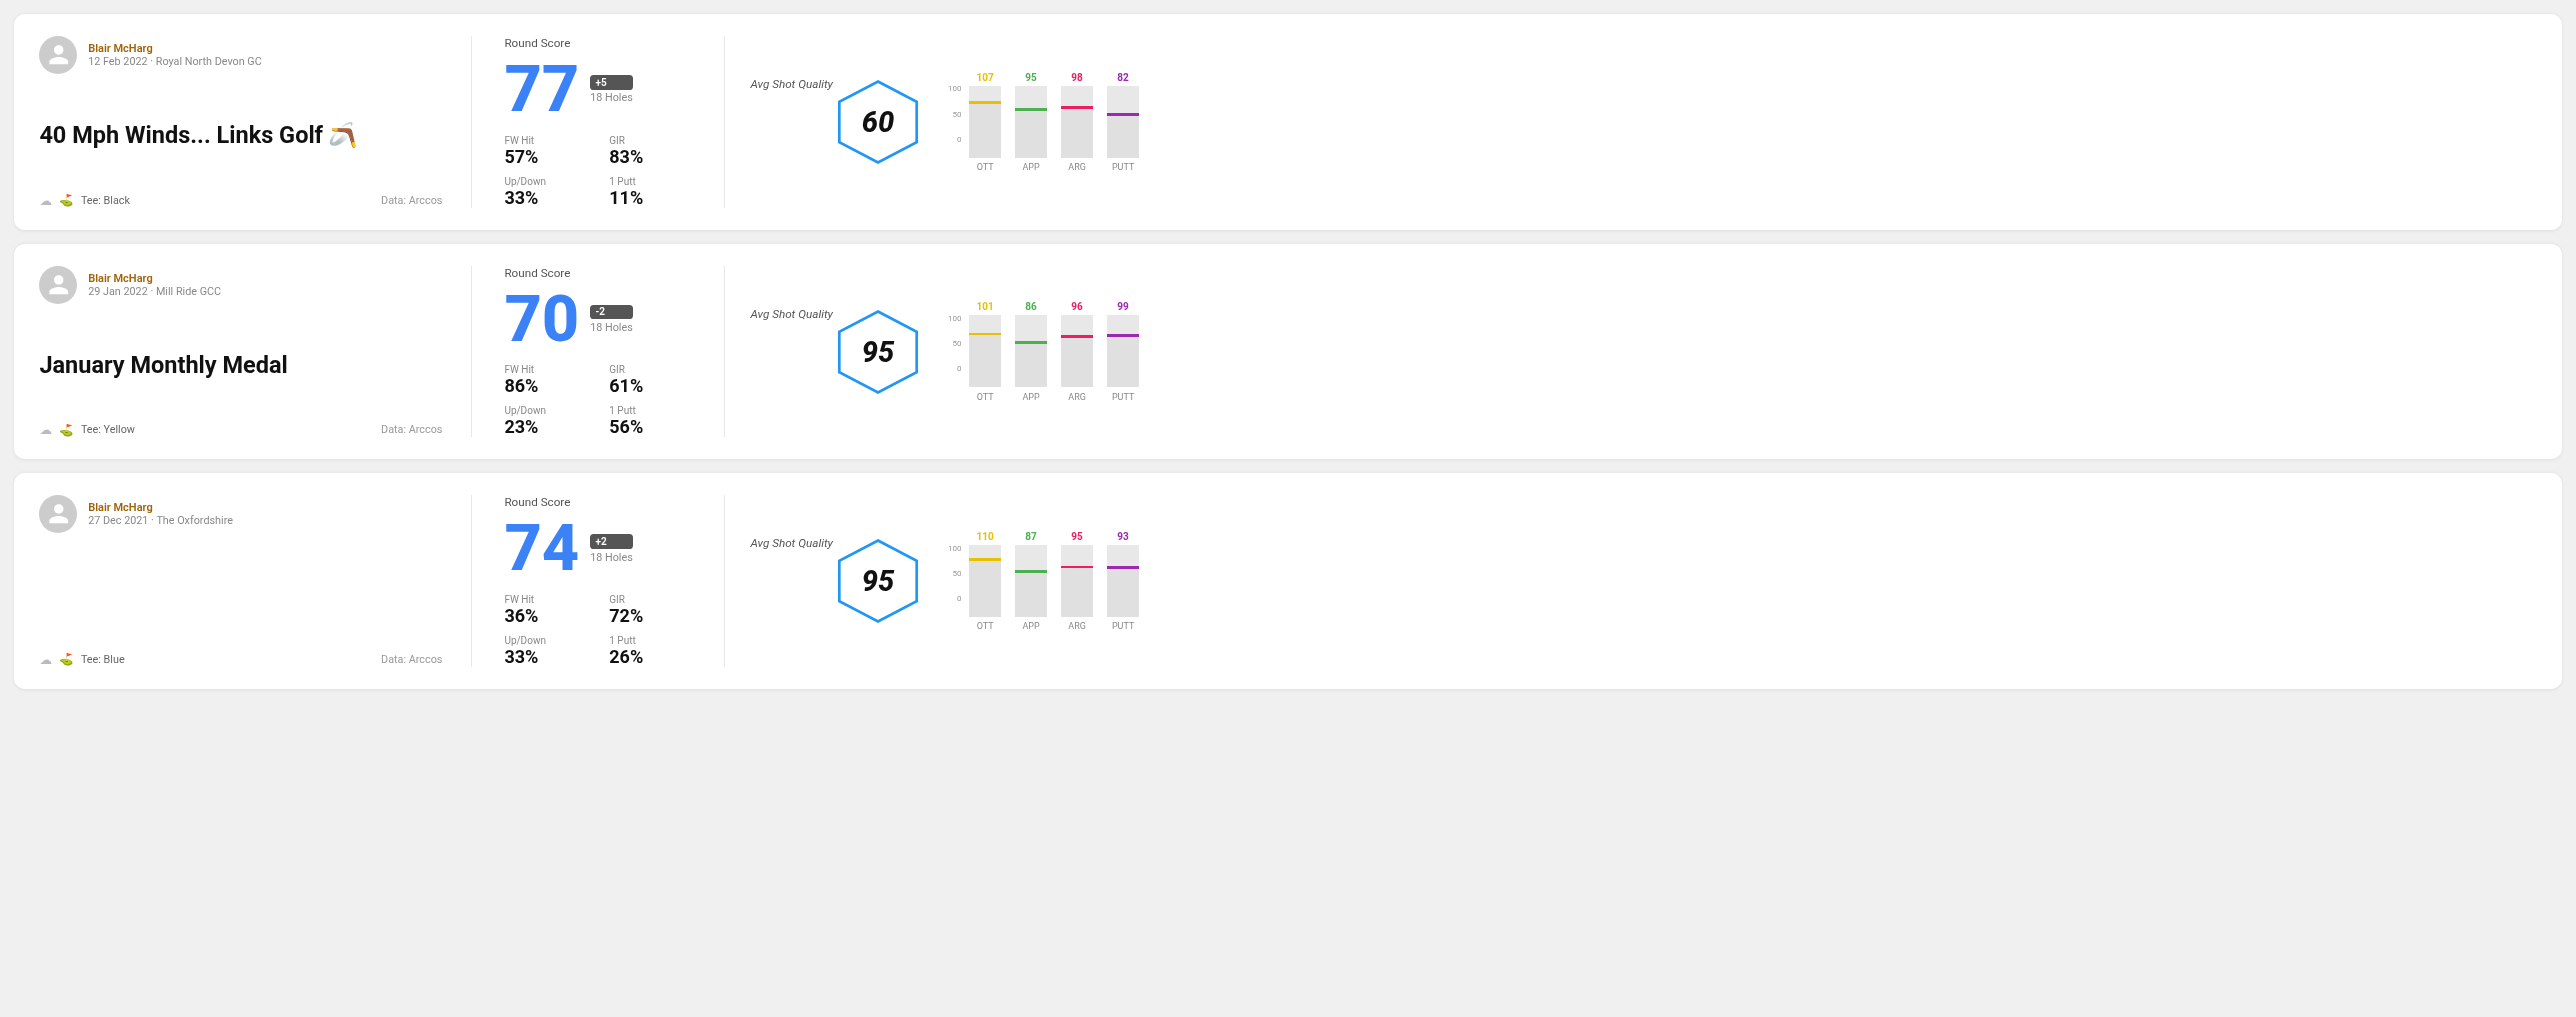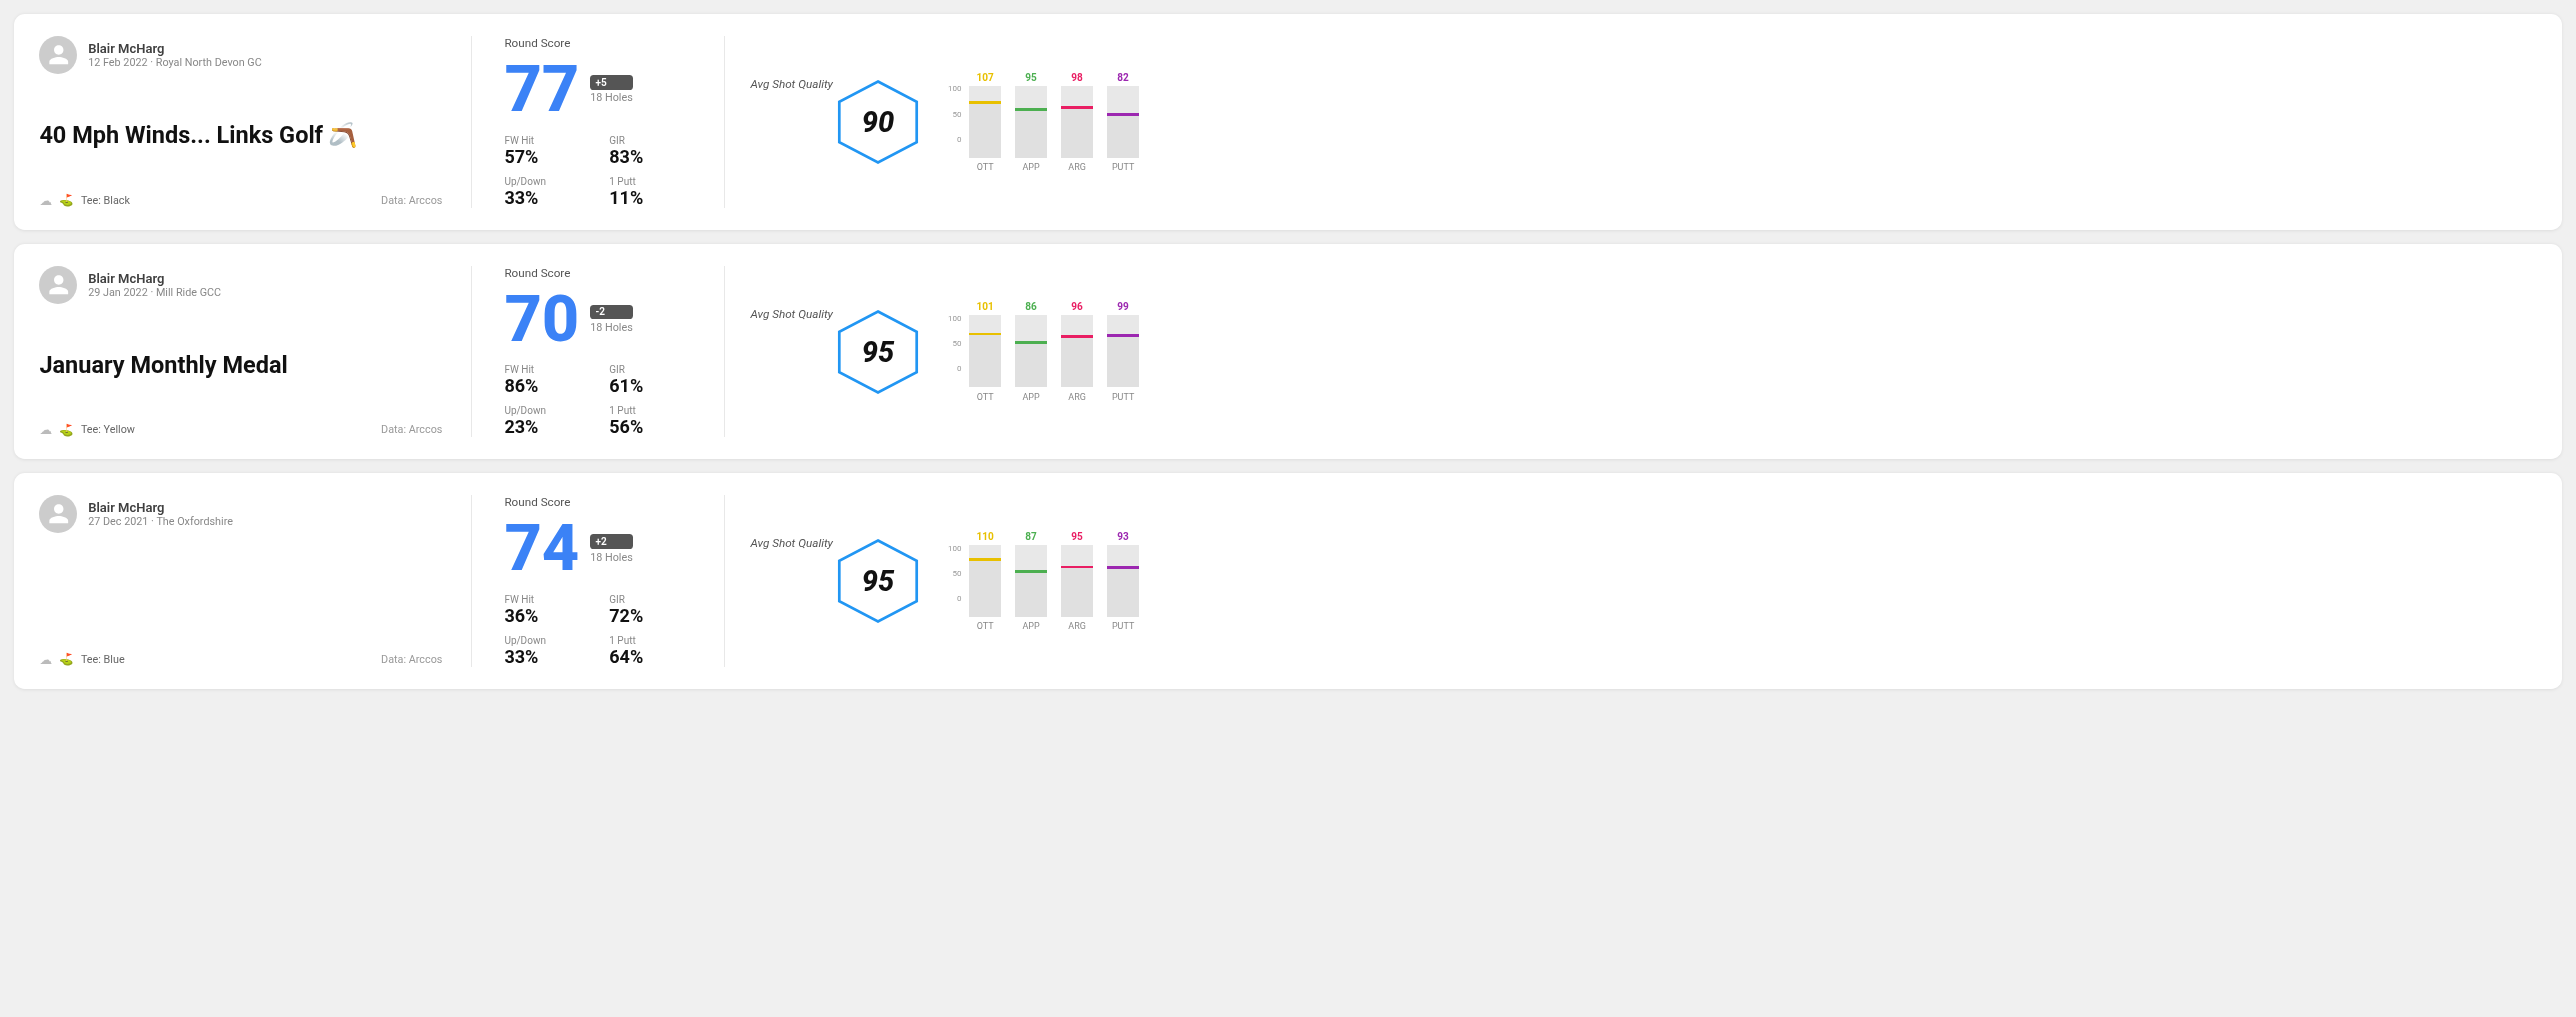--- a/index.html
+++ b/index.html
@@ -42,23 +42,23 @@
       align-items: center;
       justify-content: center;
       flex-shrink: 0;
     }
     .avatar svg {
       width: 23.5px;
       height: 23.5px;
       fill: #fff;
     }
     .player-info .player-name {
-      font-size: 13px;
+      font-size: 11px;
       font-weight: 600;
-      color: #404040;
+      color: #a16207;
     }
     .player-info .player-meta {
       font-size: 10.8px;
       color: #888;
     }
     .round-title {
       font-size: 23.5px;
       font-weight: 700;
       color: #111;
       margin: 7.2px 0 10.8px 0;
@@ -292,21 +292,21 @@
         </div>
       </div>
       <div class="right-section">
         <div class="quality-container">
           <div class="hexagon-wrapper">
             <div class="hex-label">Avg Shot Quality</div>
             <div class="hexagon">
     <svg width="90" height="90" viewBox="0 0 100 100">
       <polygon points="50,5 93,27.5 93,72.5 50,95 7,72.5 7,27.5" fill="none" stroke="#2196F3" stroke-width="3"></polygon>
     </svg>
-    <span class="hex-score">90</span>
+    <span class="hex-score">60</span>
   </div>
           </div>
           <div class="chart-wrapper">
             <div class="y-axis">
     <span>100</span>
     <span>50</span>
     <span>0</span>
   </div>
             <div class="bar-chart">
               <div class="bar-col">
@@ -491,21 +491,21 @@
           <div class="stat-item">
       <div class="stat-label">GIR</div>
       <div class="stat-value">72%</div>
     </div>
           <div class="stat-item">
       <div class="stat-label">Up/Down</div>
       <div class="stat-value">33%</div>
     </div>
           <div class="stat-item">
       <div class="stat-label">1 Putt</div>
-      <div class="stat-value">64%</div>
+      <div class="stat-value">26%</div>
     </div>
         </div>
       </div>
       <div class="right-section">
         <div class="quality-container">
           <div class="hexagon-wrapper">
             <div class="hex-label">Avg Shot Quality</div>
             <div class="hexagon">
     <svg width="90" height="90" viewBox="0 0 100 100">
       <polygon points="50,5 93,27.5 93,72.5 50,95 7,72.5 7,27.5" fill="none" stroke="#2196F3" stroke-width="3"></polygon>

